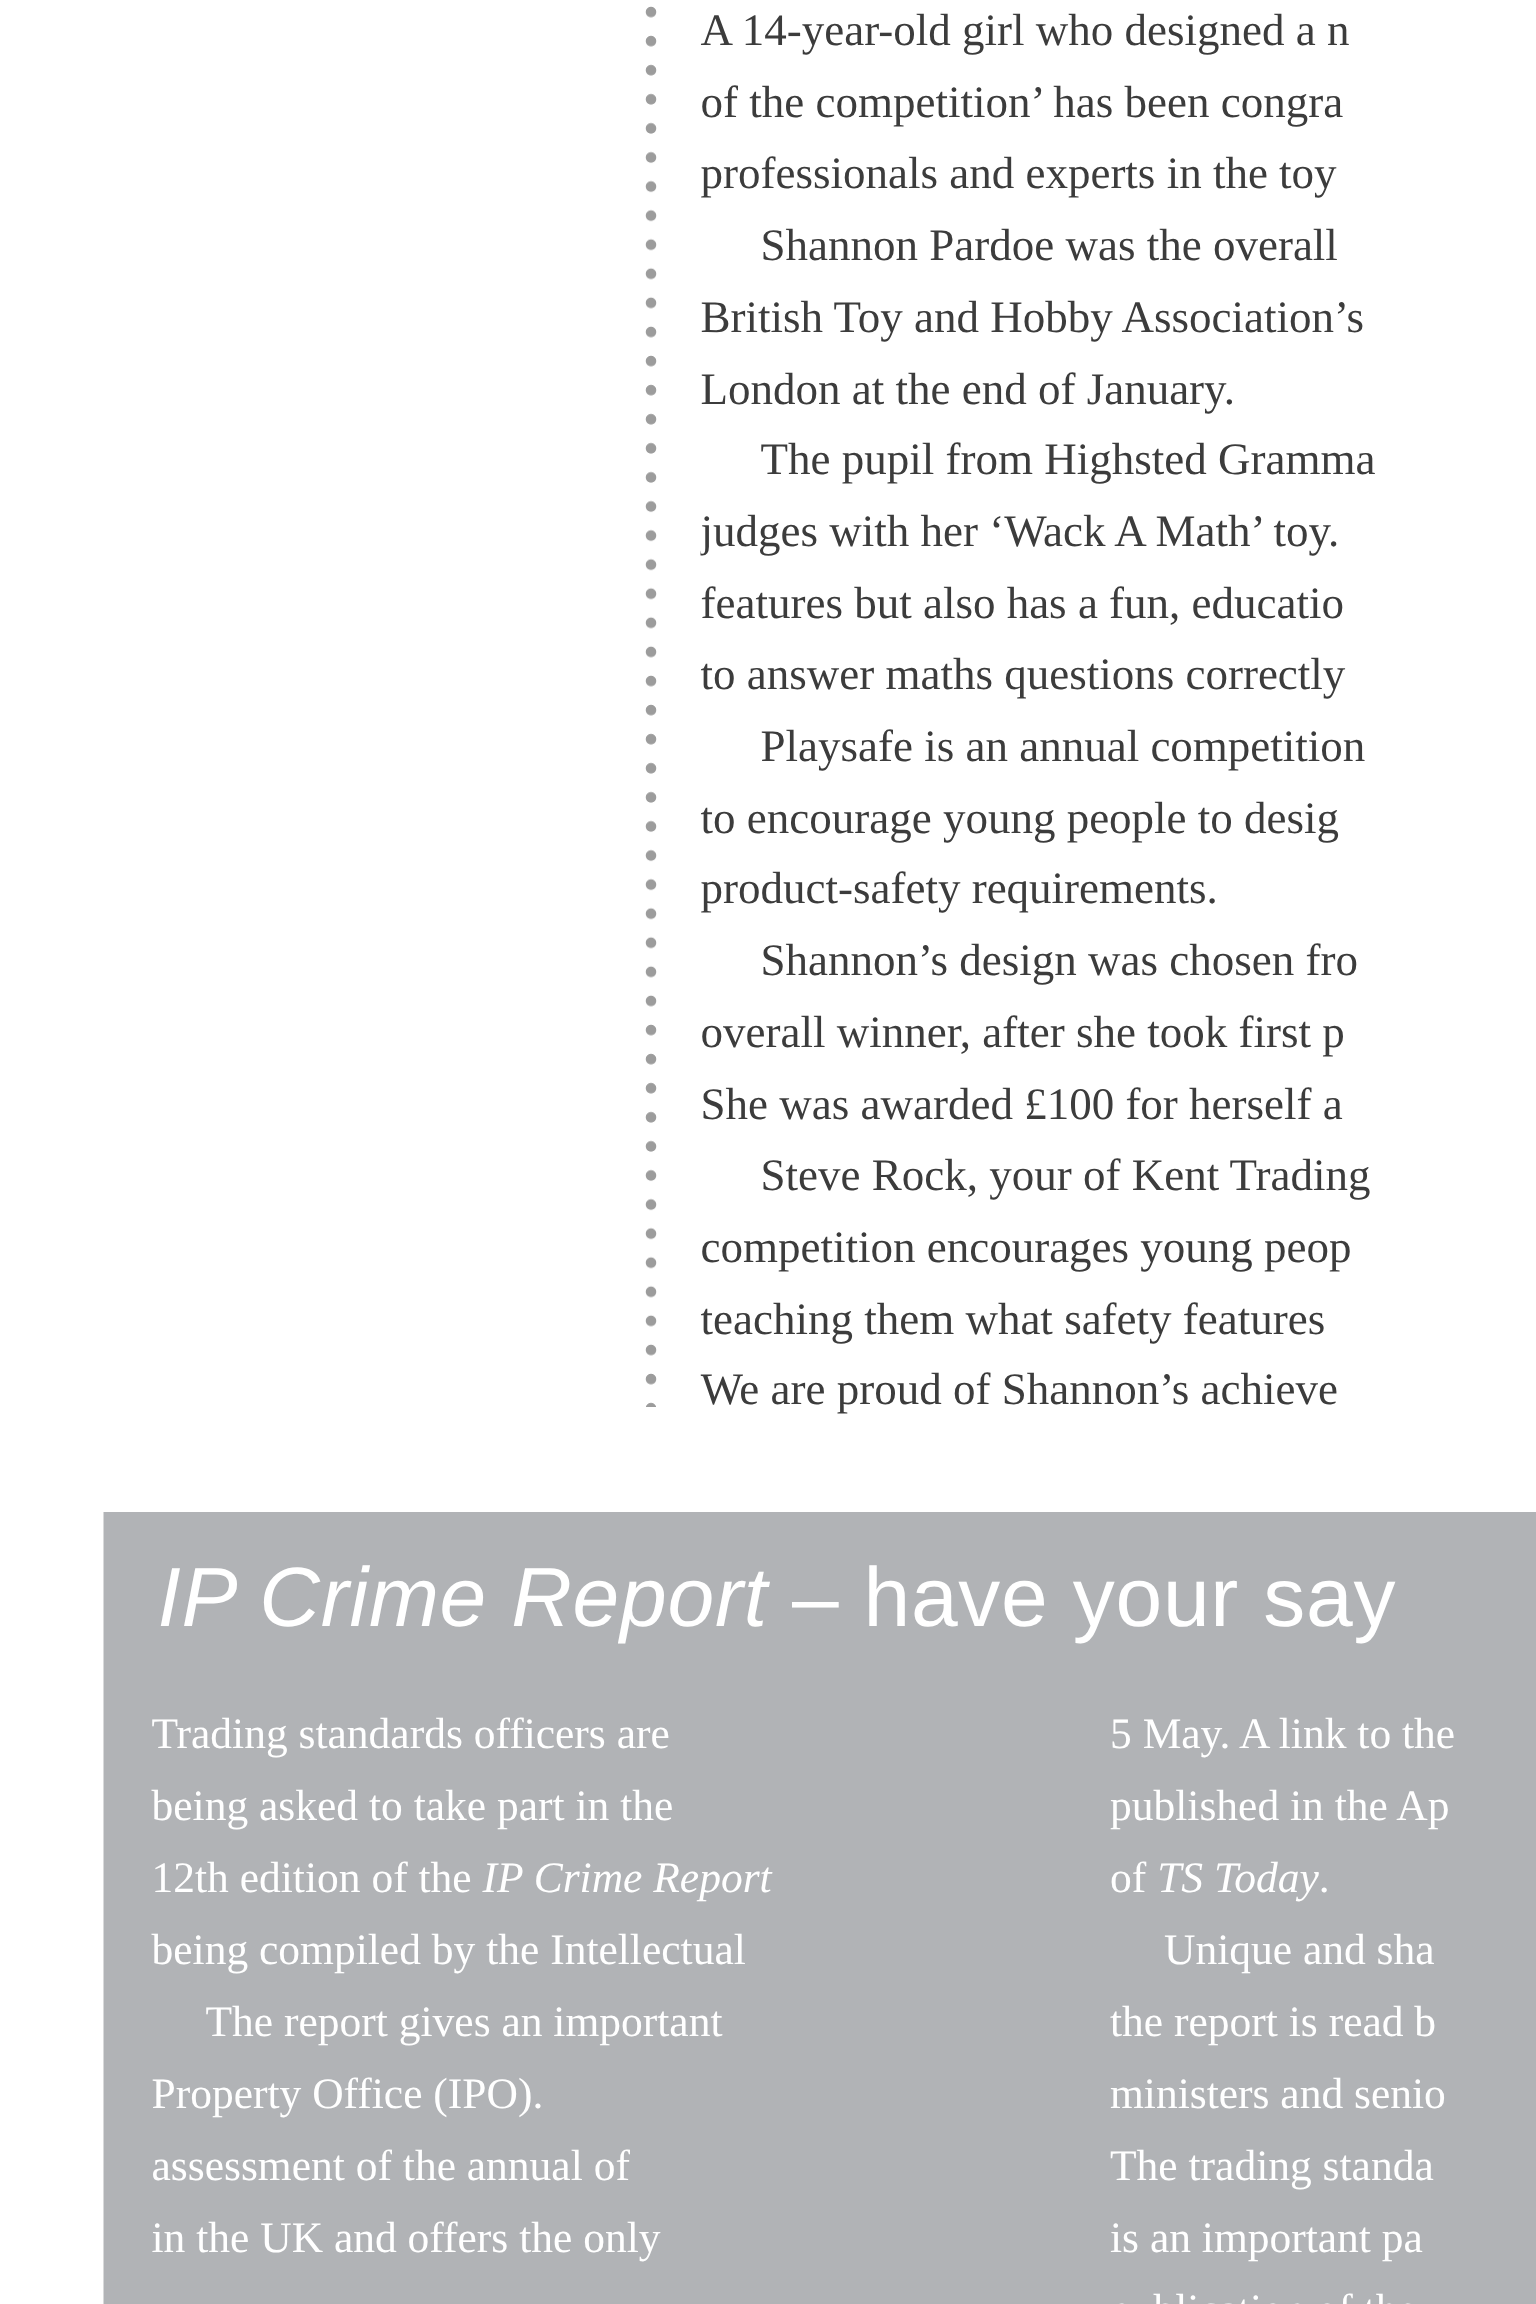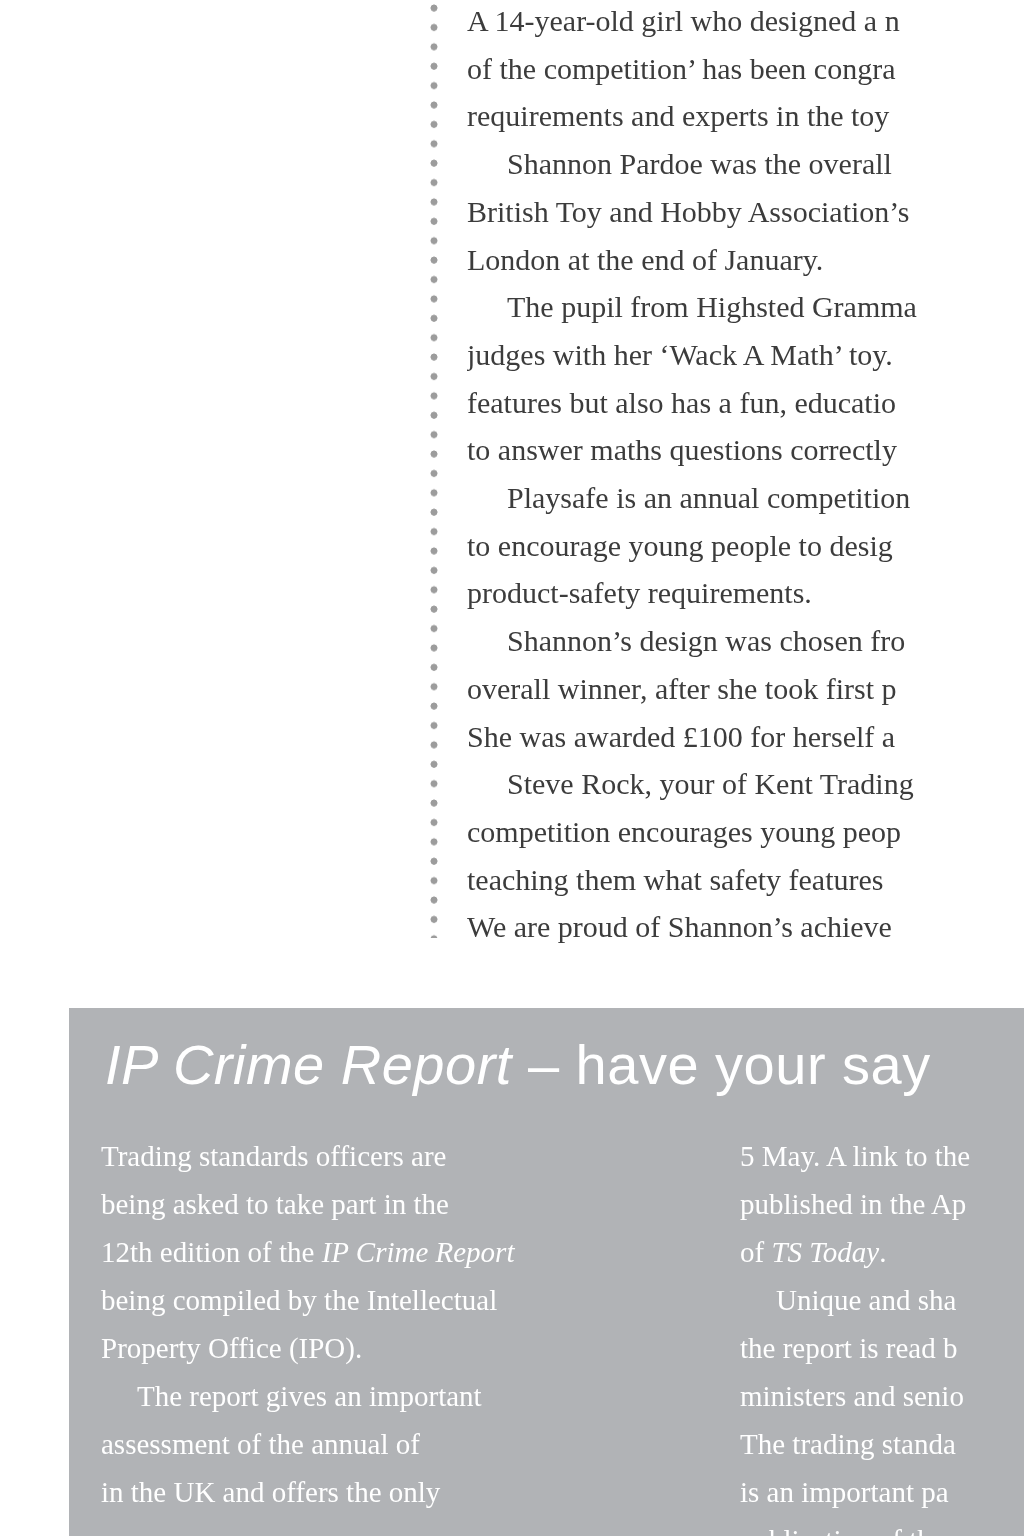--- a/index.html
+++ b/index.html
@@ -41,21 +41,21 @@
   .col-right{left:671px;width:320px;}
 </style>
 </head>
 <body>
 
 <div class="dots"></div>
 
 <div class="article">
     <div class="tl"><span>A 14-year-old girl who designed a n</span></div>
     <div class="tl"><span>of the competition’ has been congra</span></div>
-    <div class="tl"><span>requirements and experts in the toy</span></div>
+    <div class="tl"><span>professionals and experts in the toy</span></div>
     <div class="tl ind"><span>Shannon Pardoe was the overall </span></div>
     <div class="tl"><span>British Toy and Hobby Association’s</span></div>
     <div class="tl"><span>London at the end of January.</span></div>
     <div class="tl ind"><span>The pupil from Highsted Gramma</span></div>
     <div class="tl"><span>judges with her ‘Wack A Math’ toy.</span></div>
     <div class="tl"><span>features but also has a fun, educatio</span></div>
     <div class="tl"><span>to answer maths questions correctly</span></div>
     <div class="tl ind"><span>Playsafe is an annual competition</span></div>
     <div class="tl"><span>to encourage young people to desig</span></div>
     <div class="tl"><span>product-safety requirements.</span></div>
@@ -70,22 +70,22 @@
 
 <div class="box">
   <div class="box-title">
     <span class="it">IP Crime Report</span><span> – have your say</span>
   </div>
   <div class="col col-left">
       <div class="tl"><span>Trading standards officers are</span></div>
       <div class="tl"><span>being asked to take part in the</span></div>
       <div class="tl"><span>12th edition of the </span><span class="it">IP Crime Report</span></div>
       <div class="tl"><span>being compiled by the Intellectual</span></div>
+      <div class="tl ind"><span>The report gives an important</span></div>
       <div class="tl"><span>Property Office (IPO).</span></div>
-      <div class="tl ind"><span>The report gives an important</span></div>
       <div class="tl"><span>assessment of the annual of</span></div>
       <div class="tl"><span>in the UK and offers the only</span></div>
     </div>
   <div class="col col-right">
       <div class="tl"><span>5 May. A link to the</span></div>
       <div class="tl"><span>published in the Ap</span></div>
       <div class="tl"><span>of </span><span class="it">TS Today</span><span>.</span></div>
       <div class="tl ind"><span>Unique and sha</span></div>
       <div class="tl"><span>the report is read b</span></div>
       <div class="tl"><span>ministers and senio</span></div>

